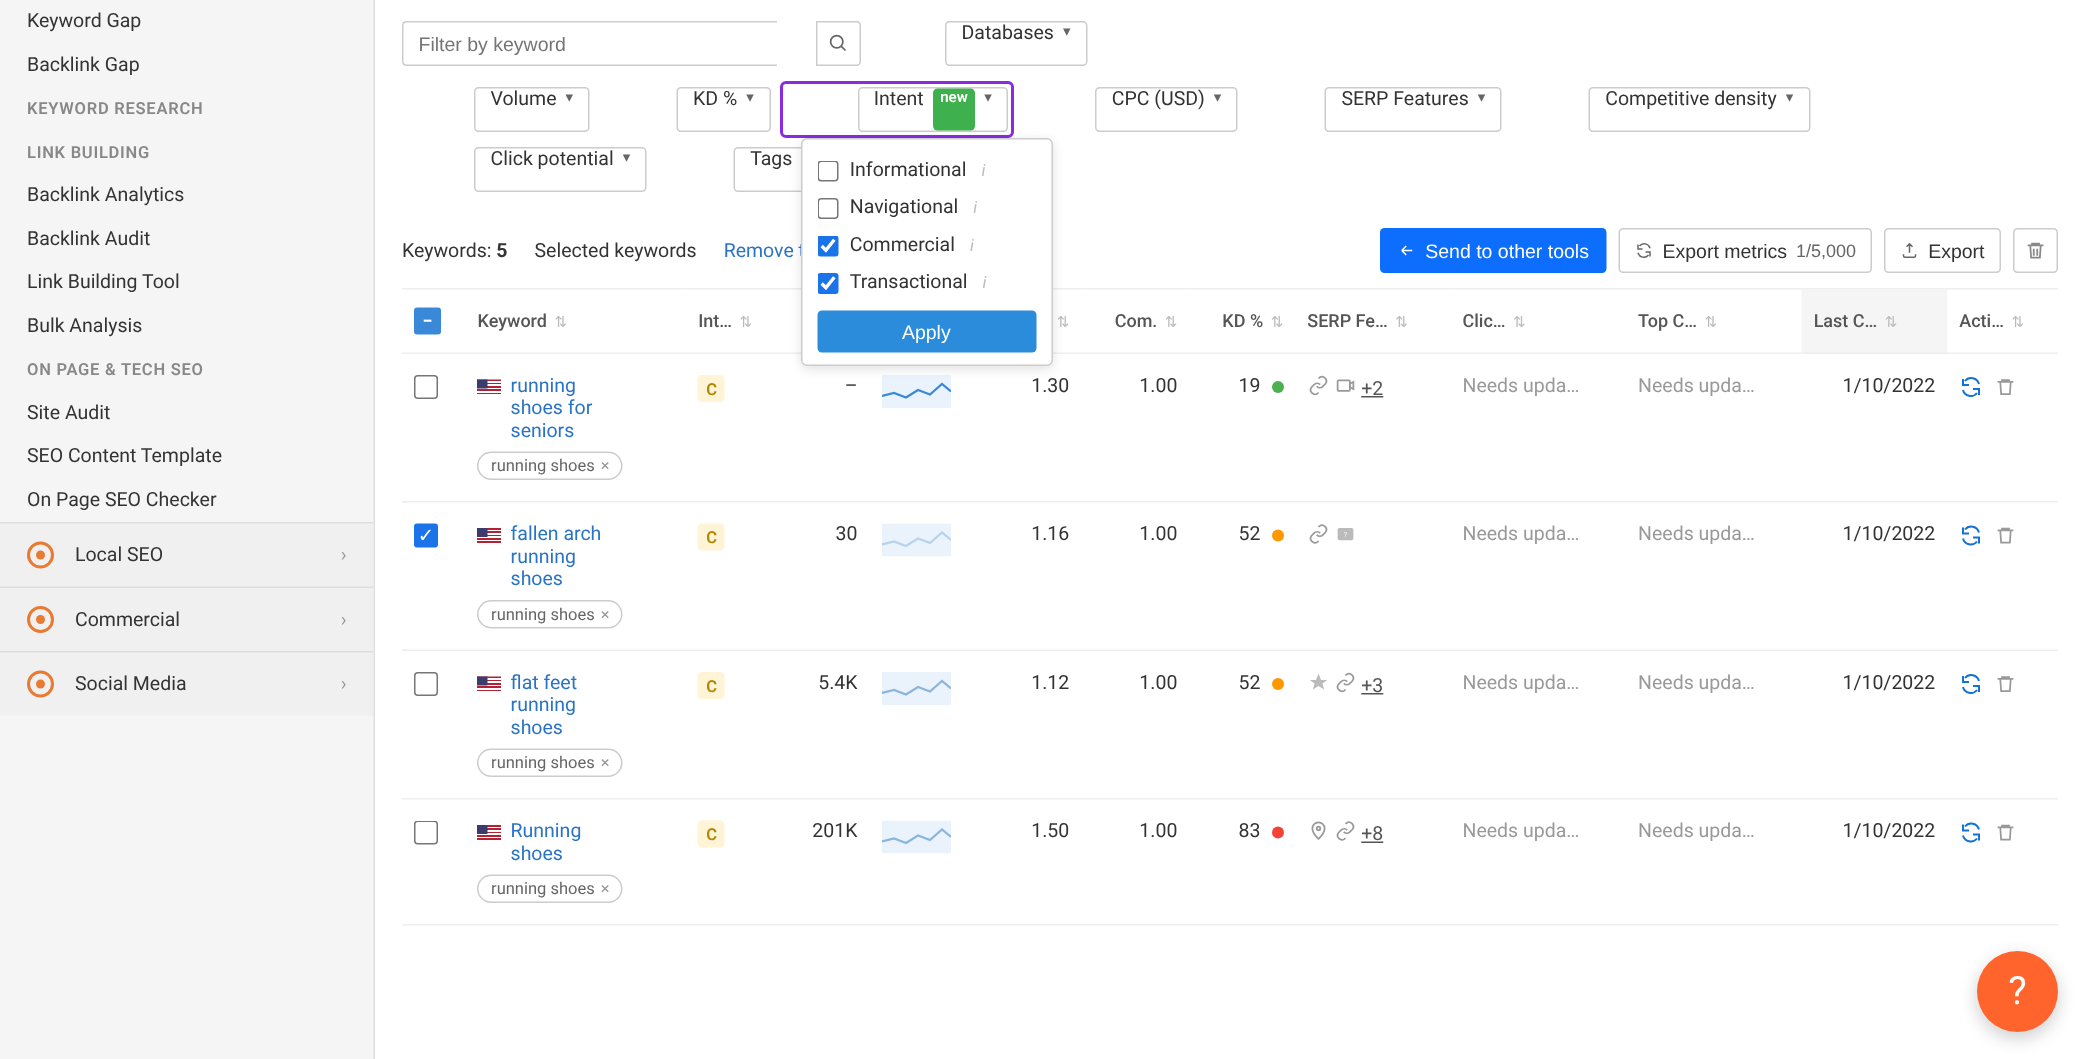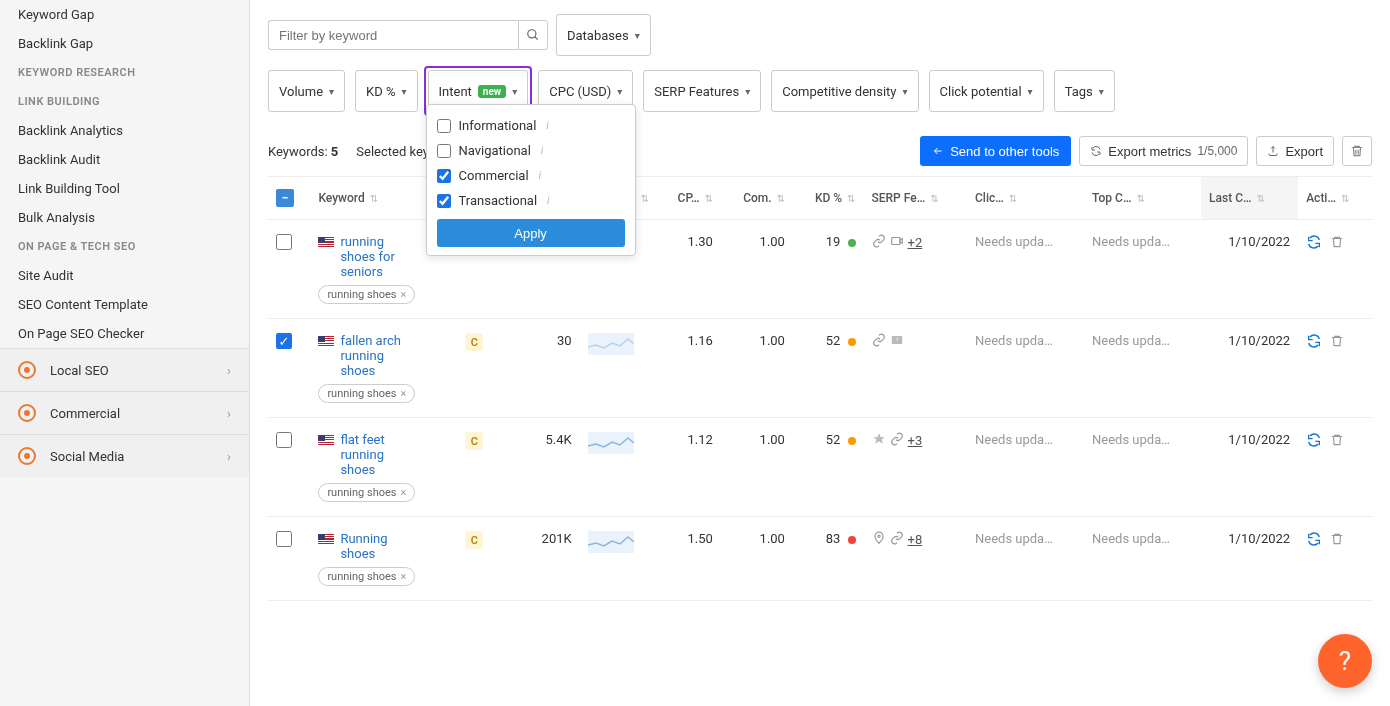--- a/index.html
+++ b/index.html
@@ -8,30 +8,30 @@
 .sidebar { width: 250px; background: #f5f5f5; border-right: 1px solid #ddd; overflow-y: auto; flex-shrink: 0; }
 .sidebar-section-title { padding: 8px 18px; font-size: 11px; font-weight: 600; color: #888; letter-spacing: 0.5px; }
 .sidebar-item { padding: 7px 18px; color: #333; cursor: pointer; font-size: 13px; }
 .sidebar-item.active { background: #d04a2a; color: #fff; }
 .sidebar-bottom-item { display: flex; align-items: center; padding: 12px 18px; border-top: 1px solid #ddd; cursor: pointer; background: #f0f0f0; }
 .sidebar-bottom-item .ring { width: 18px; height: 18px; border: 2px solid #e87a33; border-radius: 50%; margin-right: 14px; position: relative; }
 .sidebar-bottom-item .ring::after { content:''; position:absolute; width:6px; height:6px; background:#e87a33; border-radius:50%; top:4px; left:4px; }
 .sidebar-bottom-item .chev { margin-left: auto; color: #999; }
 .main { flex: 1; padding: 0 18px; overflow: hidden; position: relative; }
 .topbar { display: flex; gap: 8px; padding: 14px 0; align-items: center; }
-.search-wrap { display: flex; }
+.search-wrap { display: flex; gap: 26px; }
 .search-input { width: 250px; height: 30px; border: 1px solid #ccc; border-right: none; border-radius: 3px 0 0 3px; padding: 0 10px; font-size: 13px; color: #666; }
 .search-btn { width: 30px; height: 30px; border: 1px solid #ccc; border-radius: 0 3px 3px 0; background: #fff; cursor: pointer; display:flex; align-items:center; justify-content:center; }
-.pill { height: 42px; padding: 0 10px; border: 1px solid #ccc; border-radius: 3px; background: #fff; display: inline-flex; align-items: center; gap: 6px; cursor: pointer; font-size: 13px; color: #333; }
+.pill { height: 30px; padding: 0 10px; border: 1px solid #ccc; border-radius: 3px; background: #fff; display: inline-flex; gap: 6px; cursor: pointer; font-size: 13px; color: #333; margin-left: 48px; }
 .pill .caret { color: #666; font-size: 10px; }
 .filters { display: flex; gap: 10px; flex-wrap: wrap; padding-bottom: 14px; }
 .badge-new { background: #3fb04e; color: #fff; font-size: 10px; padding: 1px 5px; border-radius: 3px; font-weight:600; }
 .intent-tile.highlight { border: 2px solid #8a2be2; border-radius: 4px; padding: 2px; margin: -4px; }
 .intent-tile { position: relative; display: inline-block; }
-.dropdown { position: absolute; top: 36px; left: 0; background: #fff; border: 1px solid #ccc; border-radius: 4px; width: 210px; box-shadow: 0 2px 8px rgba(0,0,0,0.12); z-index: 20; padding: 8px 10px; }
+.dropdown { position: absolute; top: 36px; left: 12px; background: #fff; border: 1px solid #ccc; border-radius: 4px; width: 168px; box-shadow: 0 2px 8px rgba(0,0,0,0.12); z-index: 20; padding: 8px 10px; }
 .dropdown-item { display: flex; align-items: center; gap: 8px; padding: 5px 0; font-size: 13px; }
 .dropdown-item input { width: 14px; height: 14px; accent-color: #1a73e8; }
 .info-i { color:#bbb; font-size:11px; font-style: italic; margin-left:2px; }
 .apply-btn { width: 100%; background: #2a8cdb; color: #fff; border: none; border-radius: 3px; height: 28px; margin-top: 6px; cursor: pointer; font-size: 13px; }
 .summary { display: flex; align-items: center; gap: 18px; padding: 10px 0; }
 .link { color: #2a73c5; cursor: pointer; display: inline-flex; align-items: center; gap: 4px; }
 .summary-right { margin-left: auto; display: flex; gap: 8px; align-items: center; }
 .btn-primary { background: #0d6efd; color: #fff; border: none; border-radius: 3px; height: 30px; padding: 10px 12px; display: inline-flex; align-items: center; gap: 6px; cursor: pointer; font-size: 13px; margin-left: 12px; }
 .btn-outline { background: #fff; border: 1px solid #ccc; border-radius: 3px; height: 30px; padding: 0 10px; display: inline-flex; align-items: center; gap: 6px; cursor: pointer; font-size: 13px; color: #333; }
 .quota { font-size: 12px; color: #666; }

